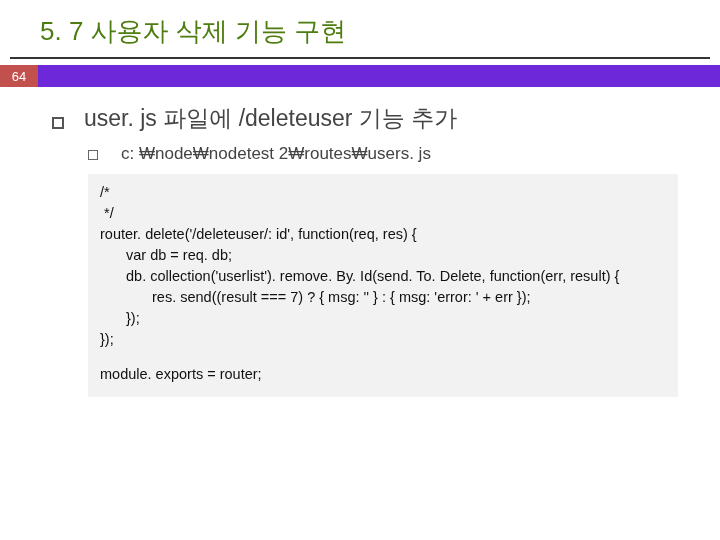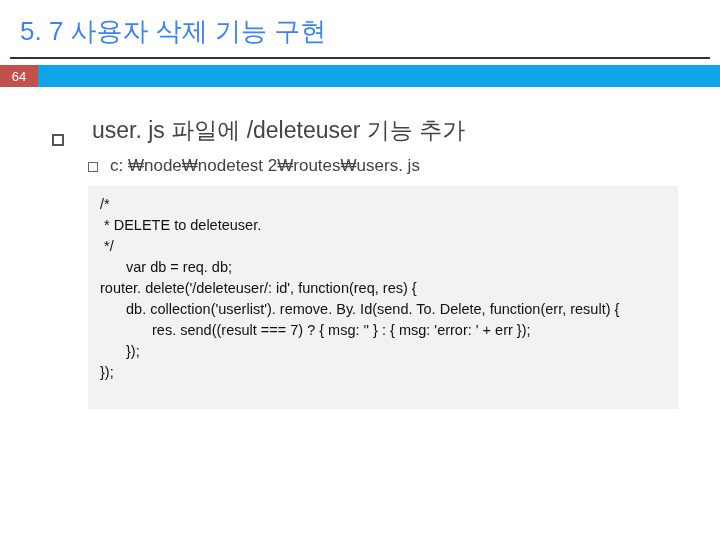--- a/index.html
+++ b/index.html
@@ -9,73 +9,73 @@
     background: #ffffff;
     font-family: "Malgun Gothic", "Gill Sans MT", Arial, sans-serif;
     position: relative;
     overflow: hidden;
   }
   .title-area {
     padding: 14px 20px 8px 20px;
   }
   .title {
     font-size: 26px;
-    color: #3b82f6;
+    color: #4d7c0f;
     font-weight: 400;
+    margin-left: 20px;
   }
   .underline {
     height: 2px;
     background: #333333;
     margin: 0 10px;
   }
   .page-bar {
     position: relative;
     height: 22px;
     margin-top: 6px;
-    background: #0ea5e9;
+    background: #6d28d9;
   }
   .page-num {
     position: absolute;
     left: 0;
     top: 0;
     height: 22px;
     min-width: 38px;
     background: #c2504d;
     color: #ffffff;
     font-size: 13px;
     display: flex;
     align-items: center;
     justify-content: center;
     padding: 0 6px;
   }
   .content {
     padding: 16px 40px 0 52px;
   }
   .bullet-row {
     display: flex;
-    align-items: flex-end;
-    gap: 28px;
-    margin-top: 12px;
+    align-items: center;
+    gap: 20px;
   }
   .square-bullet {
     width: 12px;
     height: 12px;
     border: 2px solid #555555;
     margin-top: 9px;
     flex-shrink: 0;
   }
   .bullet-text {
     font-size: 23px;
     color: #444444;
     font-weight: 400;
   }
   .sub-row {
     display: flex;
     align-items: flex-start;
-    gap: 12px;
+    gap: 23px;
     margin-left: 36px;
     margin-top: 10px;
   }
   .hollow-bullet {
     width: 10px;
     height: 10px;
     border: 1.5px solid #666666;
     margin-top: 6px;
     flex-shrink: 0;
   }
@@ -120,24 +120,24 @@
     <div class="bullet-text">user. js 파일에 /deleteuser 기능 추가</div>
   </div>
 
   <div class="sub-row">
     <div class="hollow-bullet"></div>
     <div class="sub-text">c: ₩node₩nodetest 2₩routes₩users. js</div>
   </div>
 
   <div class="code-box">
     <div class="code-line">/*</div>
-    <div class="code-line"> * DELETE to deleteuser.</div>
     <div class="code-line"> */</div>
+    <div class="code-line">router. delete('/deleteuser/: id', function(req, res) {</div>
     <div class="code-line indent1">var db = req. db;</div>
-    <div class="code-line">router. delete('/deleteuser/: id', function(req, res) {</div>
     <div class="code-line indent1">db. collection('userlist'). remove. By. Id(send. To. Delete, function(err, result) {</div>
     <div class="code-line indent2">res. send((result === 7) ? { msg: '' } : { msg: 'error: ' + err });</div>
     <div class="code-line indent1">});</div>
     <div class="code-line">});</div>
     <div class="spacer"></div>
+    <div class="code-line">module. exports = router;</div>
   </div>
 
 </div>
 
 </body></html>

